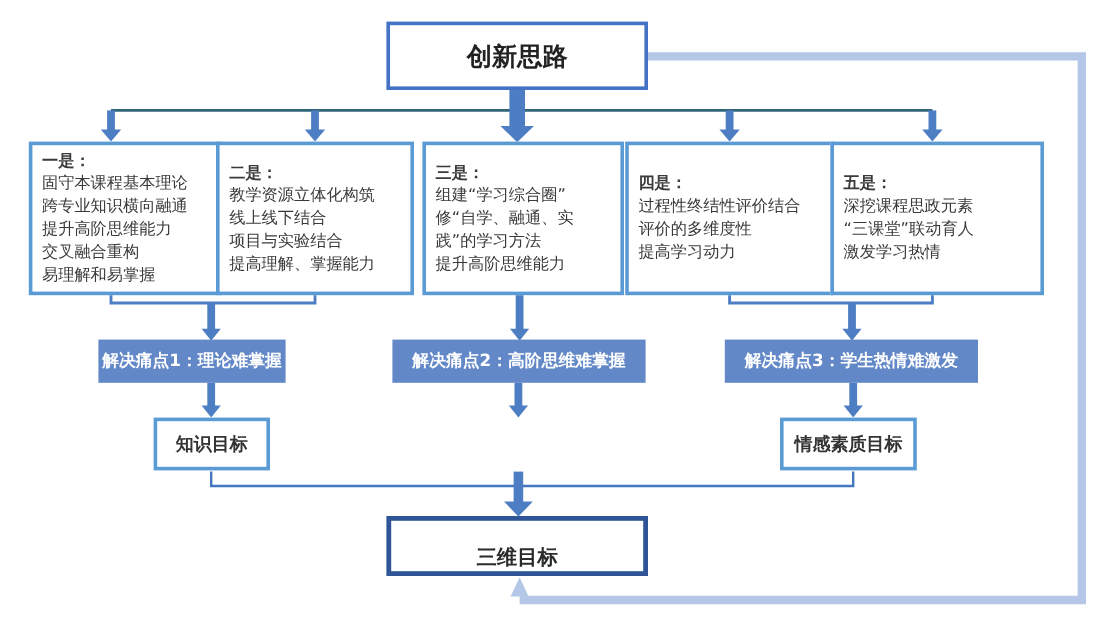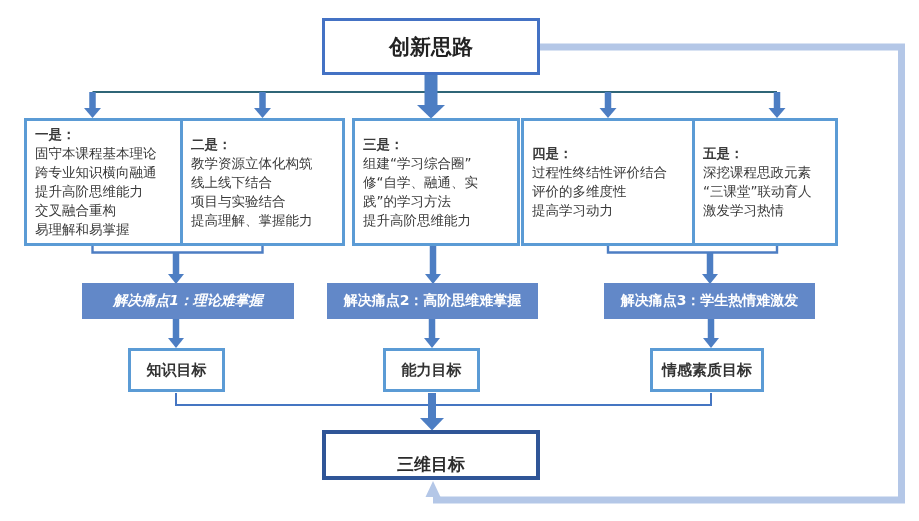--- a/index.html
+++ b/index.html
@@ -16,24 +16,24 @@
   .title-box{left:322px;top:18px;width:218px;height:57px;border:3px solid var(--title-border);
     display:flex;align-items:center;justify-content:center;font-size:21px;font-weight:bold;color:#222;}
   .strategy{top:118px;height:128px;border:3px solid var(--strategy-border);
     display:flex;flex-direction:column;justify-content:center;padding:6px 8px;
     font-size:13.5px;line-height:19px;}
   .strategy .hd{font-weight:bold;}
   .s0{left:24px;width:161px;}
   .s1{left:180px;width:165px;}
   .s2{left:352px;width:168px;}
   .s3{left:521px;width:174px;}
-  .s4{left:692px;width:146px;}
+  .s4{left:692px;width:178px;}
   .pain{top:283px;height:36px;background:var(--pain-fill);border:none;color:var(--pain-text);
     display:flex;align-items:center;justify-content:center;font-size:14px;font-weight:bold;}
-  .p0{left:82px;width:212px;font-style:italic;}
+  .p0{left:82px;width:156px;}
   .p1{left:327px;width:211px;}
   .p2{left:604px;width:211px;}
   .goal{top:348px;height:44px;border:3px solid var(--goal-border);
     display:flex;align-items:center;justify-content:center;font-size:15px;font-weight:bold;color:#333;}
   .g0{left:128px;width:97px;}
   .g1{left:383px;width:97px;}
   .g2{left:650px;width:114px;}
   .final-box{left:322px;top:430px;width:218px;height:50px;border:4px solid var(--final-border);
     display:flex;align-items:flex-end;justify-content:center;font-size:17px;font-weight:bold;color:#2b2b2b;}
 </style>
@@ -164,23 +164,20 @@
   <div class="box pain p1">
     <span>解决痛点2：高阶思维难掌握</span>
   </div>
   <div class="box pain p2">
     <span>解决痛点3：学生热情难激发</span>
   </div>
 
   <div class="box goal g0">
     <span>知识目标</span>
   </div>
-  <div class="box goal g1">
-    <span>能力目标</span>
-  </div>
   <div class="box goal g2">
     <span>情感素质目标</span>
   </div>
 
   <div class="box final-box">
     <span>三维目标</span>
   </div>
 
 </div>
 

